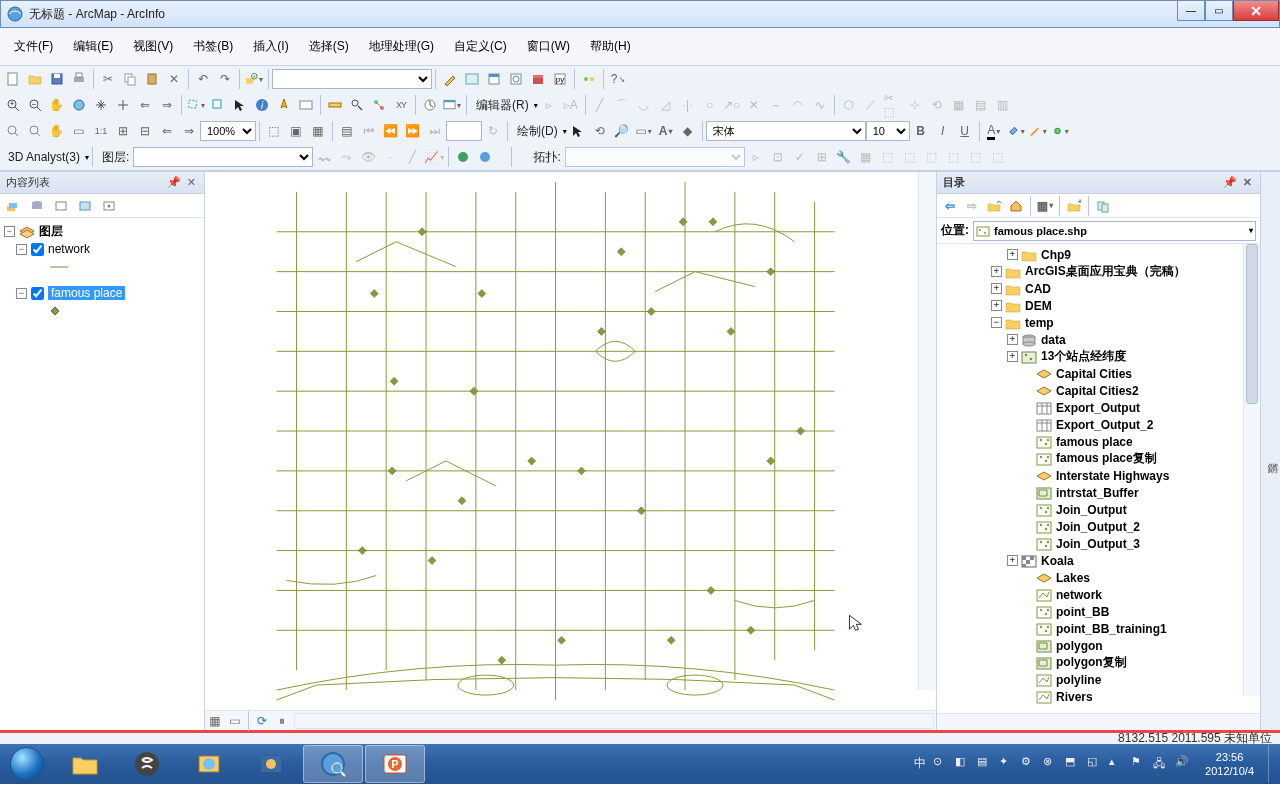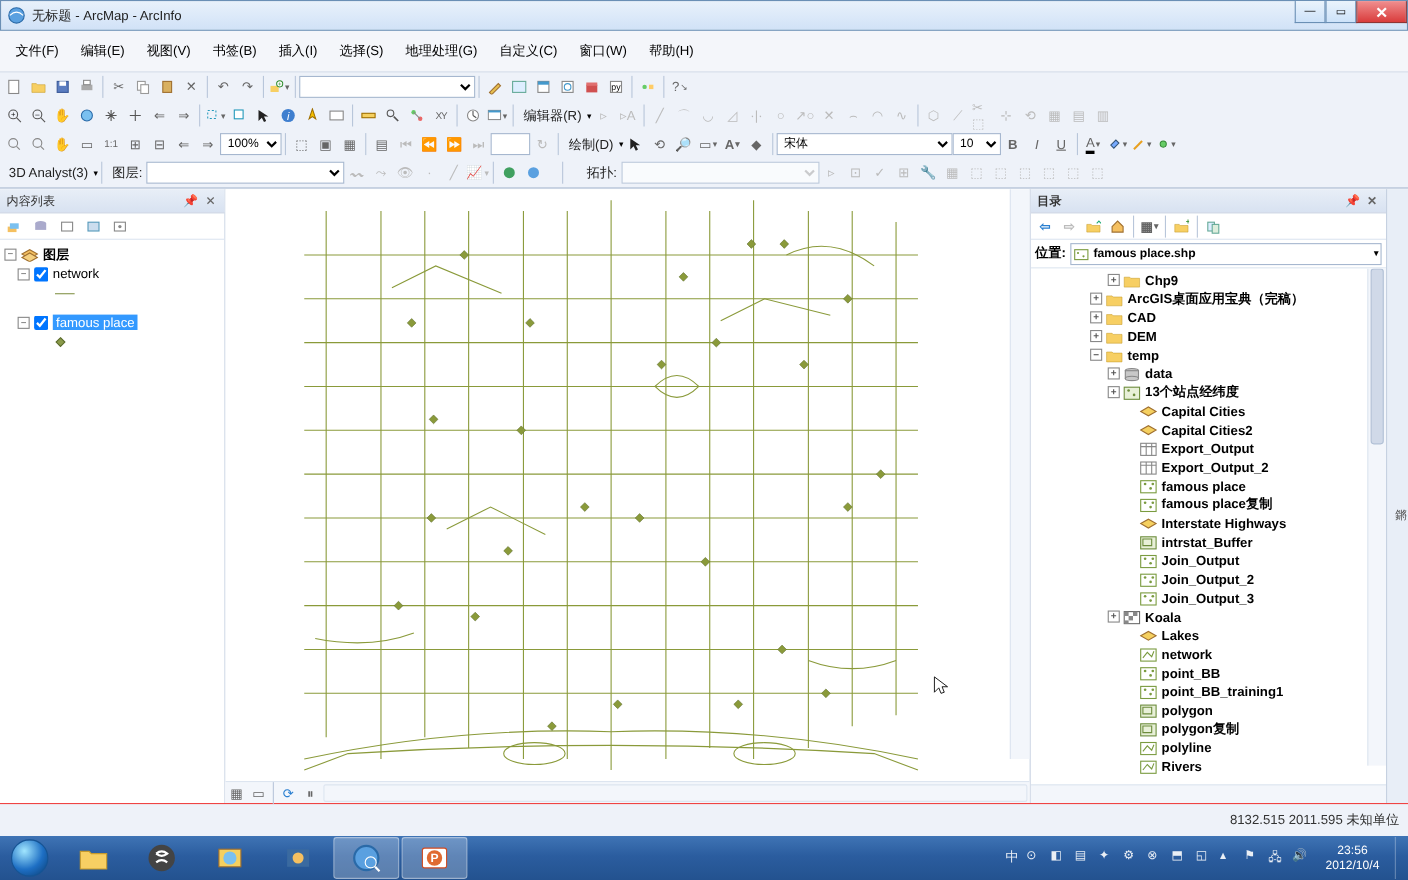--- a/index.html
+++ b/index.html
@@ -64,21 +64,21 @@
 .ctree-row{display:flex;align-items:center;height:17px;white-space:nowrap;}
 .ctree-row .expander{width:11px;height:11px;border:1px solid #888;display:inline-flex;align-items:center;justify-content:center;font-size:9px;line-height:1;margin-right:3px;color:#555;background:#fff;}
 .ctree-row .noexp{width:13px;display:inline-block;}
 .ctree-row .ico{width:16px;height:14px;margin-right:4px;display:inline-flex;align-items:center;justify-content:center;}
 .cat-vscroll{width:17px;position:absolute;right:0;top:0;bottom:17px;background:#f3f6fb;border-left:1px solid #dde5f0;}
 .cat-vscroll .thumb{position:absolute;left:2px;right:2px;top:0;height:160px;background:#d0d9e8;border:1px solid #b0bfd5;border-radius:3px;}
 .cat-hscroll{height:17px;background:#f3f6fb;border-top:1px solid #dde5f0;}
 .side-tab{width:20px;background:#e8eef7;border-left:1px solid #c6d1e1;writing-mode:vertical-rl;text-align:center;font-size:11px;color:#555;padding-top:6px;}
 
 
-.statusbar{height:30px;background:#eef2f9;border-top:1px solid #ef4444;display:flex;align-items:center;padding:0 8px;justify-content:flex-end;color:#333;}
+.statusbar{height:14px;background:#eef2f9;border-top:3px solid #ef4444;display:flex;align-items:center;padding:0 8px;justify-content:flex-end;color:#333;}
 
 
 .taskbar{height:40px;background:linear-gradient(#3f74b5 0%,#2b5d9f 45%,#23528f 100%);display:flex;align-items:center;padding:0 0 0 0;position:relative;}
 .start-orb{width:54px;height:40px;display:flex;align-items:center;justify-content:center;}
 .start-orb .orb{width:34px;height:34px;border-radius:50%;background:radial-gradient(circle at 35% 30%,#a1e6ff,#1e6fc4 55%,#0a3d73);border:1px solid #155494;position:relative;}
 .task-btn{width:60px;height:38px;margin:1px;border-radius:3px;display:flex;align-items:center;justify-content:center;}
 .task-btn.active{background:rgba(255,255,255,0.25);box-shadow:inset 0 0 0 1px rgba(255,255,255,0.4);}
 .task-btn .ico{width:28px;height:28px;}
 .tray{position:absolute;right:0;top:0;height:40px;display:flex;align-items:center;color:#fff;font-size:11px;padding-right:4px;}
 .tray .tico{width:18px;height:18px;margin:0 2px;opacity:.9;}

